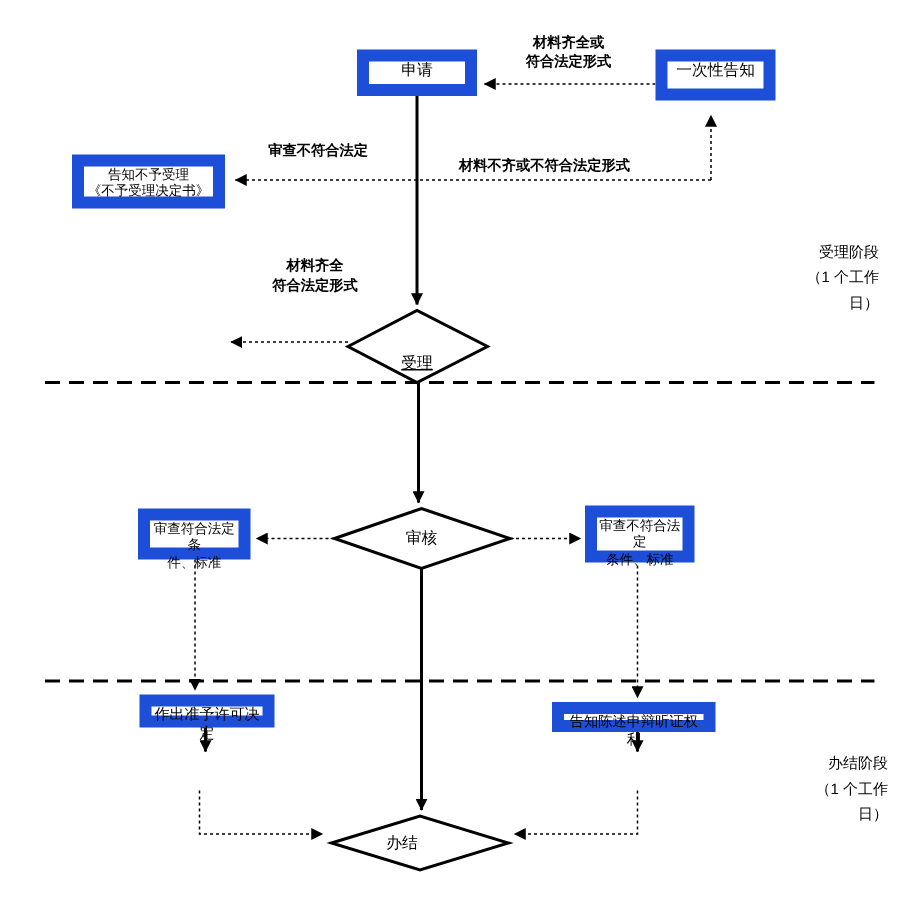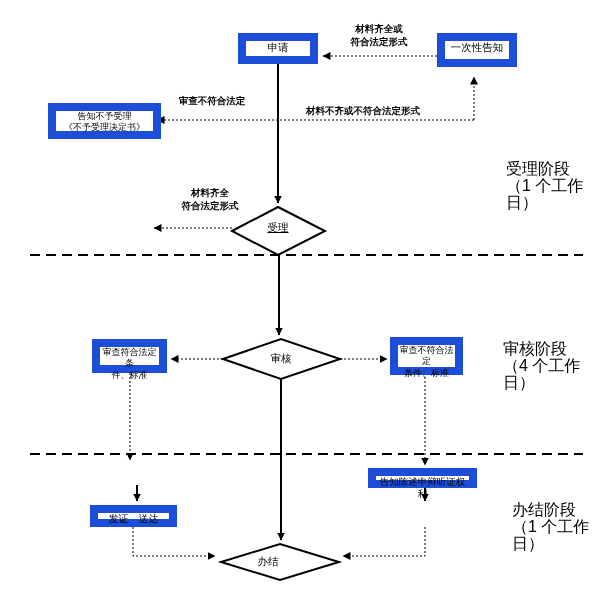--- a/index.html
+++ b/index.html
@@ -9,21 +9,21 @@
     overflow:hidden;
   }
   #connectors{position:absolute;left:0;top:0;width:605px;height:599px;}
   .box{
     position:absolute;box-sizing:border-box;border:8px solid #1d4ed8;background:#fff;
     display:flex;flex-direction:column;align-items:center;justify-content:flex-start;
     text-align:center;line-height:1.25;font-size:10px;
   }
   .lbl{position:absolute;text-align:center;font-size:9.5px;line-height:13px;font-weight:bold;}
   .diamond-label{position:absolute;text-align:center;font-size:10.5px;}
-  .stage{position:absolute;text-align:left;font-size:16px;line-height:17px;}
+  .stage{position:absolute;text-align:right;font-size:10px;line-height:17px;}
   .f9{font-size:9px;}
   .f95{font-size:9.5px;}
   .f105{font-size:10.5px;}
 </style>
 </head>
 <body>
 
 <div id="canvas">
 
   <svg id="connectors" viewBox="0 0 605 599" xmlns="http://www.w3.org/2000/svg">
@@ -59,74 +59,70 @@
   </svg>
 
   <div class="box f105" style="left:238px;top:33px;width:80px;height:31px;">
     <span>申请</span>
   </div>
 
   <div class="box f105" style="left:437px;top:33px;width:80px;height:34px;">
     <span>一次性告知</span>
   </div>
 
-  <div class="box f9" style="left:48px;top:103px;width:113px;height:36px;">
+  <div class="box f9" style="left:48px;top:103px;width:102px;height:36px;">
     <span>告知不予受理</span>
     <span>《不予受理决定书》</span>
   </div>
 
 
   <div class="box f9" style="left:390px;top:337px;width:73px;height:38px;">
     <span>审查不符合法定</span>
     <span>条件、标准</span>
   </div>
 
   <div class="box f9" style="left:92px;top:339px;width:75px;height:34px;">
     <span>审查符合法定条</span>
     <span>件、标准</span>
   </div>
 
+  <div class="box" style="left:93px;top:463px;width:90px;height:22px;">
+    <span>作出准予许可决定</span>
+  </div>
 
-  <div class="box" style="left:90px;top:505px;width:87px;height:22px;">
-    <span>发证　送达</span>
-  </div>
 
   <div class="box f95" style="left:368px;top:468px;width:109px;height:20px;">
     <span>告知陈述申辩听证权利</span>
   </div>
 
 
-  <div class="diamond-label" style="left:258px;top:221px;width:40px;text-decoration:underline;">受理</div>
+  <div class="diamond-label" style="left:258px;top:235px;width:40px;text-decoration:underline;">受理</div>
   <div class="diamond-label" style="left:261px;top:352px;width:40px;">审核</div>
   <div class="diamond-label" style="left:248px;top:555px;width:40px;">办结</div>
 
   <div class="lbl" style="left:336px;top:22px;width:86px;">
     <div>材料齐全或</div>
     <div>符合法定形式</div>
   </div>
 
   <div class="lbl" style="left:168px;top:94px;width:88px;">审查不符合法定</div>
 
   <div class="lbl" style="left:305px;top:104px;width:116px;">材料不齐或不符合法定形式</div>
 
-  <div class="lbl" style="left:178px;top:171px;width:64px;margin-top:15px;">
+  <div class="lbl" style="left:178px;top:171px;width:64px;">
     <div>材料齐全</div>
     <div>符合法定形式</div>
   </div>
 
   <div class="stage" style="left:506px;top:160px;width:80px;">
     <div>受理阶段</div>
     <div>（1 个工作</div>
     <div>日）</div>
   </div>
 
-  <div class="stage" style="left:503px;top:340px;width:94px;">
-    <div>审核阶段</div>
-    <div>（4 个工作日）</div>
-  </div>
 
   <div class="stage" style="left:512px;top:501px;width:80px;">
     <div>办结阶段</div>
     <div>（1 个工作</div>
     <div>日）</div>
   </div>
 
 </div>
 
 </body></html>

